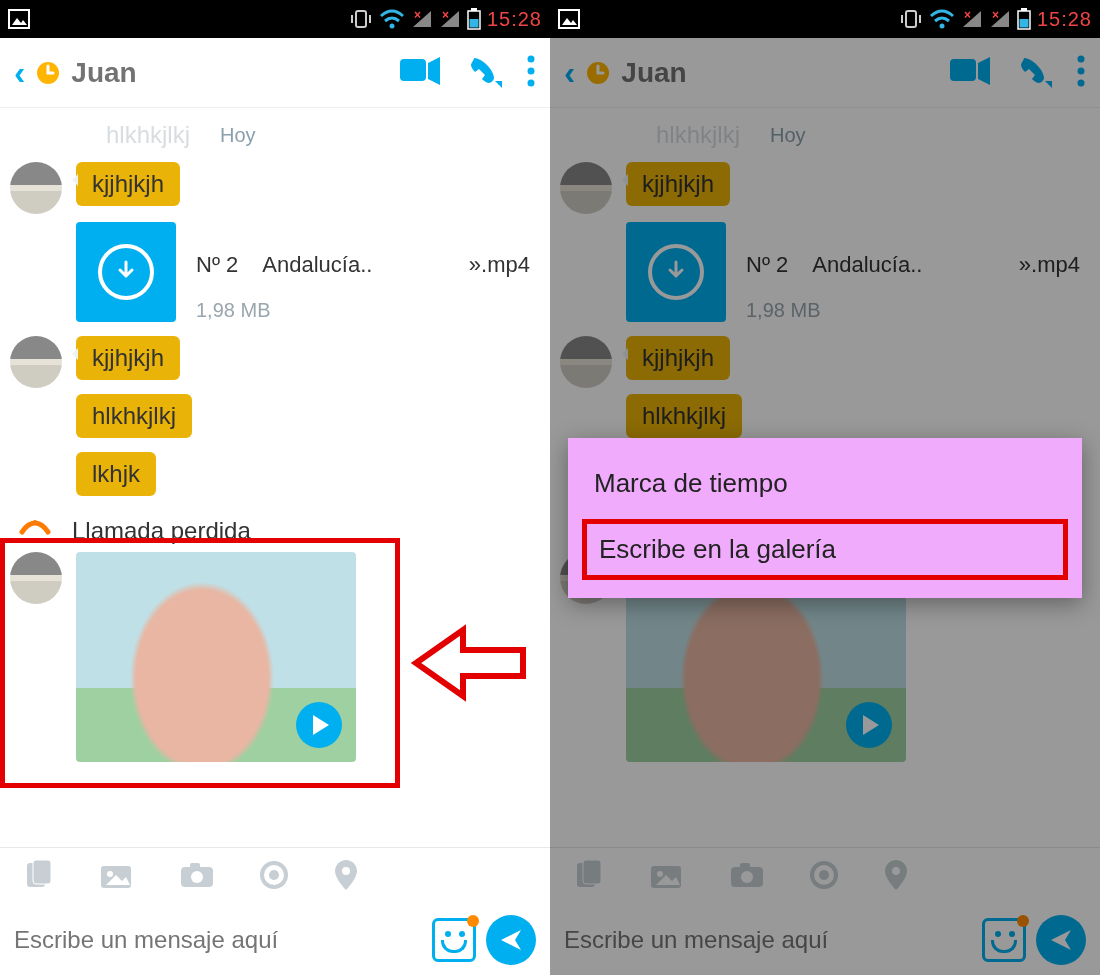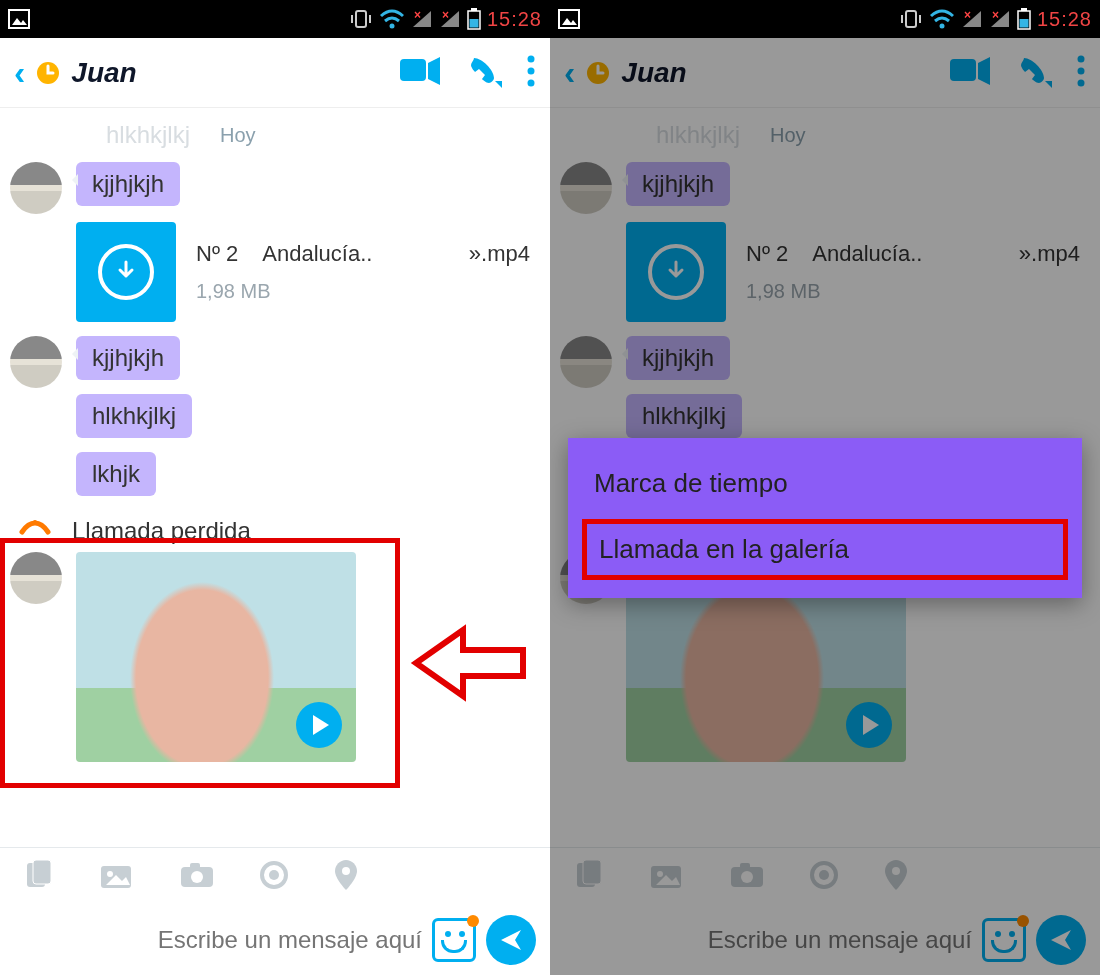--- a/index.html
+++ b/index.html
@@ -10,71 +10,71 @@
   
   .statusbar { height:38px; background:#000; color:#fff; display:flex; align-items:center; justify-content:space-between; padding:0 8px; font-size:20px; }
   .statusbar .left-icons, .statusbar .right-icons { display:flex; align-items:center; gap:6px; }
   .statusbar .clock { color:#ef4444; font-weight:500; letter-spacing:1px;}
   .ic { display:inline-flex; align-items:center; justify-content:center; }
 
   
   .toolbar { height:70px; display:flex; align-items:center; padding:0 14px; border-bottom:1px solid #eee; gap:10px; }
   .back-chevron { color:#00aff0; font-size:34px; font-weight:bold; }
   .away-dot svg { display:block;}
-  .contact-name { color:#0f172a; font-size:28px; font-weight:600; flex:0 0 auto;font-style:italic; }
+  .contact-name { color:#737373; font-size:28px; font-weight:600; flex:0 0 auto; }
   .spacer { flex:1; }
   .toolbar .ticon { color:#00aff0; }
 
   
   .chat { flex:1; overflow:hidden; padding:6px 10px 0 10px; position:relative; }
   .day-row { display:flex; align-items:center; gap:30px; padding-left:96px; height:42px;}
   .ghost-msg { color:#d8dde1; font-size:24px; }
   .day-label { color:#8aa0ad; font-size:20px; }
 
   .msgrow { display:flex; align-items:flex-start; gap:14px; margin:6px 0;}
   .avatar { width:52px; height:52px; border-radius:50%; background:linear-gradient(#888 0 45%, #e6e2d7 45% 55%, #cfccc2 55% 100%); flex:0 0 52px; }
   .avatar.placeholder { visibility:hidden; }
-  .bubble { background:#c4b5fd; color:#333; font-size:24px; padding:8px 16px; border-radius:6px; position:relative; }
+  .bubble { background:#eab308; color:#333; font-size:24px; padding:8px 16px; border-radius:6px; position:relative; }
   .bubble.first::before { content:""; position:absolute; left:-10px; top:12px; border:6px solid transparent; border-right-color:#eef2f5; }
 
-  .file-row { display:flex; align-items:center; gap:20px; margin:8px 0 14px 66px; }
+  .file-row { display:flex; align-items:flex-end; gap:20px; margin:8px 0 14px 66px; }
   .dl-box { width:100px; height:100px; background:#00aff0; border-radius:4px; display:flex; align-items:center; justify-content:center; }
   .dl-circle { width:56px; height:56px; border:4px solid #fff; border-radius:50%; display:flex; align-items:center; justify-content:center; }
   .file-meta { flex:1; color:#333; font-size:22px; display:flex; justify-content:space-between; padding-right:10px;}
   .file-meta .name { display:flex; gap:24px;}
-  .file-size { color:#9aa6ae; font-size:20px; margin-top:13px;}
+  .file-size { color:#9aa6ae; font-size:20px; margin-top:21px;}
 
   .missed-row { display:flex; align-items:center; gap:20px; margin:12px 0 6px 8px; font-size:24px; color:#333;}
   .missed-icon { color:#ff7a00; }
 
   .video-wrap { display:flex; gap:14px; align-items:flex-start; margin:6px 0 10px 0; }
   .video-thumb { width:280px; height:210px; border-radius:4px; position:relative; overflow:hidden;
                  background:
                    radial-gradient(ellipse 120px 160px at 45% 60%, #e8b6a2 0 55%, rgba(0,0,0,0) 60%),
                    linear-gradient(#bfe0e6 0 65%, #9fd0a2 65% 100%);
                }
   .video-thumb::before{content:"";position:absolute;left:-10px;top:14px;border:6px solid transparent;border-right-color:#bfe0e6;}
   .play { position:absolute; right:14px; bottom:14px; width:46px; height:46px; background:#00aff0; border-radius:50%; display:flex; align-items:center; justify-content:center;}
   .play::after{content:"";border-left:16px solid #fff;border-top:10px solid transparent;border-bottom:10px solid transparent;margin-left:4px;}
 
   .red-box { border:5px solid #e20000; position:absolute; pointer-events:none; }
   .arrow { position:absolute; pointer-events:none; }
 
   
   .attachbar { height:58px; border-top:1px solid #e5e9ec; display:flex; align-items:center; gap:46px; padding:0 24px; color:#c0c9cf;}
   .inputbar { height:70px; display:flex; align-items:center; padding:0 14px; gap:10px;}
-  .msg-input { flex:1; font-size:24px; color:#9aa6ae; border:none; outline:none;text-align:right; }
+  .msg-input { flex:1; font-size:24px; color:#9aa6ae; border:none; outline:none; }
   .emoji { width:44px; height:44px; border:3px solid #00aff0; border-radius:6px; position:relative; display:flex; align-items:flex-end; justify-content:center;}
   .emoji::before{content:"";position:absolute;top:10px;left:10px;width:6px;height:6px;background:#00aff0;border-radius:50%;box-shadow:14px 0 #00aff0;}
   .emoji::after{content:"";width:20px;height:10px;border:3px solid #00aff0;border-top:none;border-radius:0 0 12px 12px;margin-bottom:6px;}
   .emoji .dot{position:absolute;top:-6px;right:-6px;width:12px;height:12px;background:#ff8a00;border-radius:50%;}
   .send { width:50px; height:50px; background:#00aff0; border-radius:50%; display:flex; align-items:center; justify-content:center;}
 
   
-  .popup { position:absolute; left:18px; right:18px; top:438px; background:#8b5cf6; z-index:5; padding:14px 0; box-shadow:0 6px 22px rgba(0,0,0,.35);}
+  .popup { position:absolute; left:18px; right:18px; top:438px; background:#f0abfc; z-index:5; padding:14px 0; box-shadow:0 6px 22px rgba(0,0,0,.35);}
   .popup-item { font-size:26px; color:#222; padding:16px 26px; }
   .popup .hl { border:5px solid #e20000; margin:4px 14px; padding:10px 12px;}
 </style>
 </head>
 <body>
 
 <div class="phone left">
 
   <div class="statusbar">
     <div class="left-icons">
@@ -419,15 +419,15 @@
       </div>
     <div class="send">
         <svg width="26" height="26">
           <path d="M3 13L23 3 17 13 23 23z" fill="#fff"></path>
         </svg>
       </div>
   </div>
 
   <div class="popup">
     <div class="popup-item">Marca de tiempo</div>
-    <div class="popup-item hl">Llamada en la galería</div>
+    <div class="popup-item hl">Escribe en la galería</div>
   </div>
 </div>
 
 </body></html>

